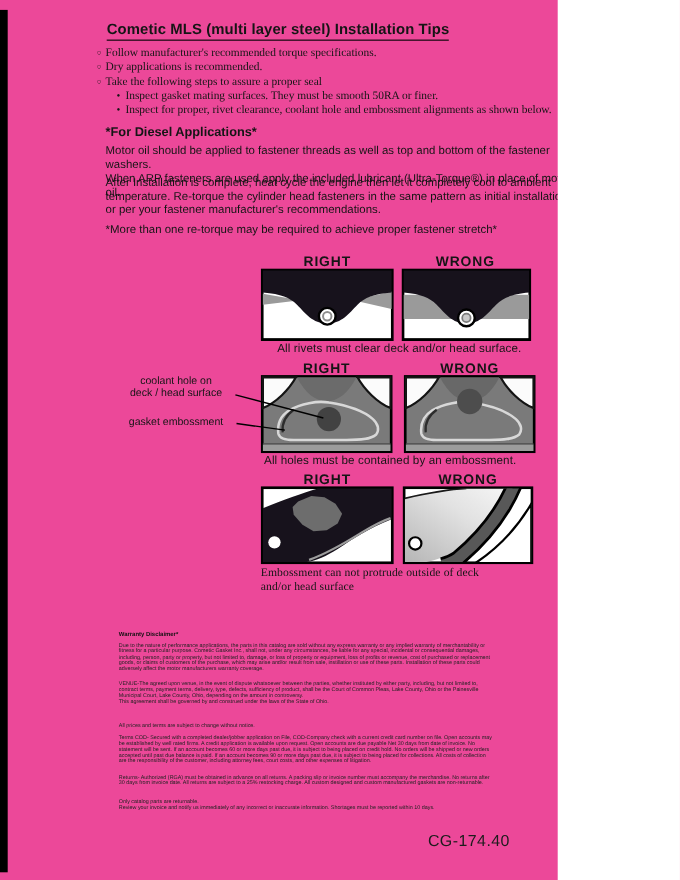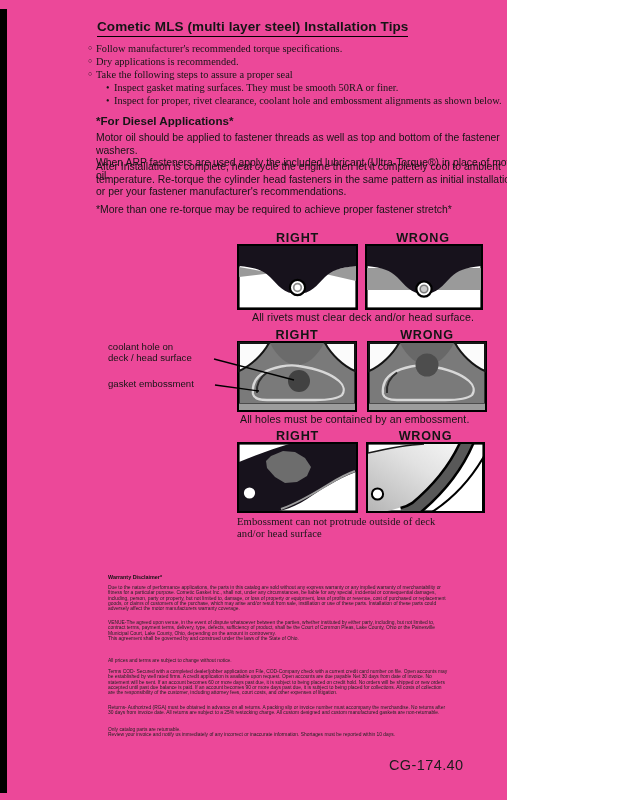--- a/index.html
+++ b/index.html
@@ -19,21 +19,21 @@
   .subrow{margin-left:18px;}
   .bmark{font-size:10px;width:8px;flex:0 0 8px;}
   
   #diesel-h{left:96px;top:114px;font-size:11.6px;font-weight:bold;}
   #diesel-p1{left:96px;top:132px;width:435px;font-size:10.4px;line-height:12.6px;}
   #diesel-p2{left:96px;top:161px;width:435px;font-size:10.4px;line-height:12.6px;}
   #retorque{left:96px;top:204px;width:435px;font-size:10.4px;}
   
   .rwlabel{font-size:12.6px;font-weight:bold;letter-spacing:.8px;text-align:center;width:121px;}
   .cap{font-size:10.6px;line-height:11.5px;letter-spacing:.1px;}
-  .sidelabel{font-size:9.6px;line-height:10.8px;text-align:left;width:104px;}
+  .sidelabel{font-size:9.6px;line-height:10.8px;text-align:center;width:104px;}
   svg{display:block;}
   
   .fine{left:108px;width:405px;font-size:4.9px;line-height:5.3px;color:#222;}
   #warr-h{left:108px;top:574px;font-size:5.4px;font-weight:bold;color:#111;}
   #footer-code{left:389px;top:757px;font-size:14.5px;letter-spacing:.4px;color:#1c1c1c;}
 </style>
 </head>
 <body>
 
 <div id="page">

